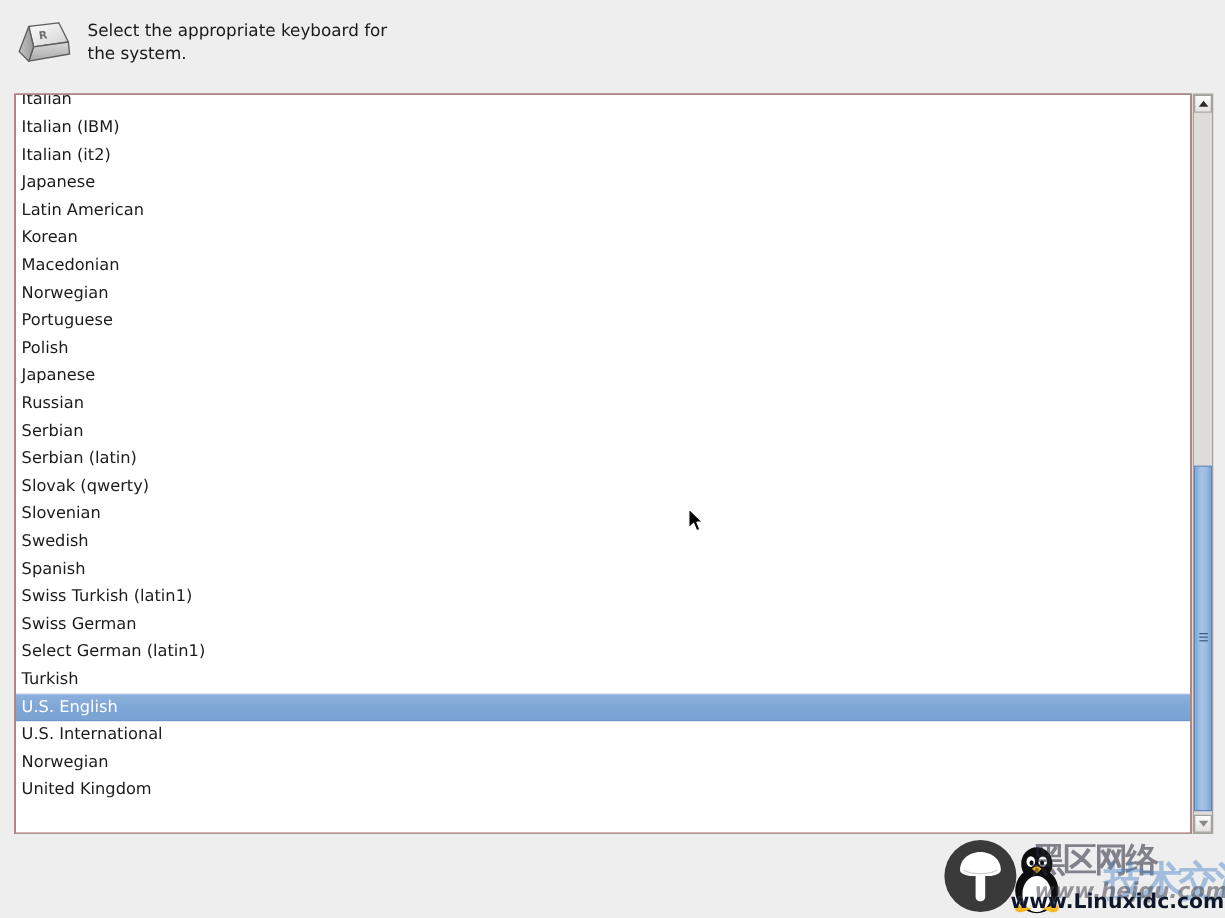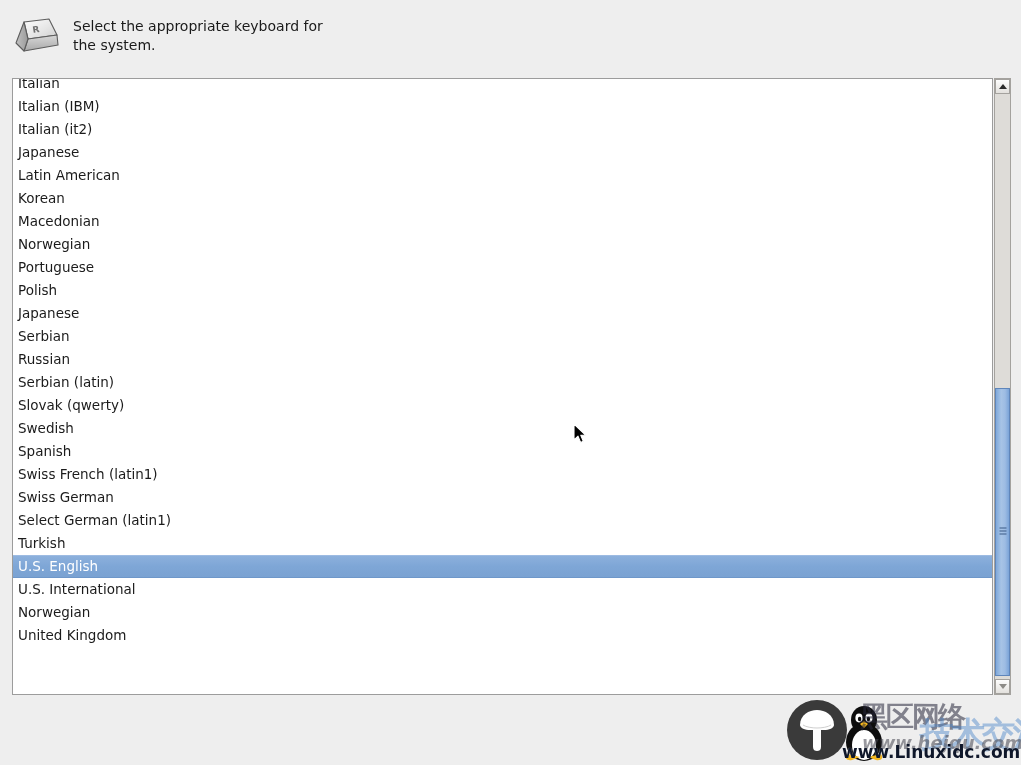--- a/index.html
+++ b/index.html
@@ -271,27 +271,28 @@
         <div class="list-row">Italian (IBM)</div>
         <div class="list-row">Italian (it2)</div>
         <div class="list-row">Japanese</div>
         <div class="list-row">Latin American</div>
         <div class="list-row">Korean</div>
         <div class="list-row">Macedonian</div>
         <div class="list-row">Norwegian</div>
         <div class="list-row">Portuguese</div>
         <div class="list-row">Polish</div>
         <div class="list-row">Japanese</div>
+        <div class="list-row">Russian</div>
         <div class="list-row">Serbian</div>
-        <div class="list-row">Russian</div>
         <div class="list-row">Serbian (latin)</div>
         <div class="list-row">Slovak (qwerty)</div>
+        <div class="list-row">Slovenian</div>
         <div class="list-row">Swedish</div>
         <div class="list-row">Spanish</div>
-        <div class="list-row">Swiss French (latin1)</div>
+        <div class="list-row">Swiss Turkish (latin1)</div>
         <div class="list-row">Swiss German</div>
         <div class="list-row">Select German (latin1)</div>
         <div class="list-row">Turkish</div>
         <div class="list-row selected">U.S. English</div>
         <div class="list-row">U.S. International</div>
         <div class="list-row">Norwegian</div>
         <div class="list-row">United Kingdom</div>
       </div>
   </div>
 </div>

